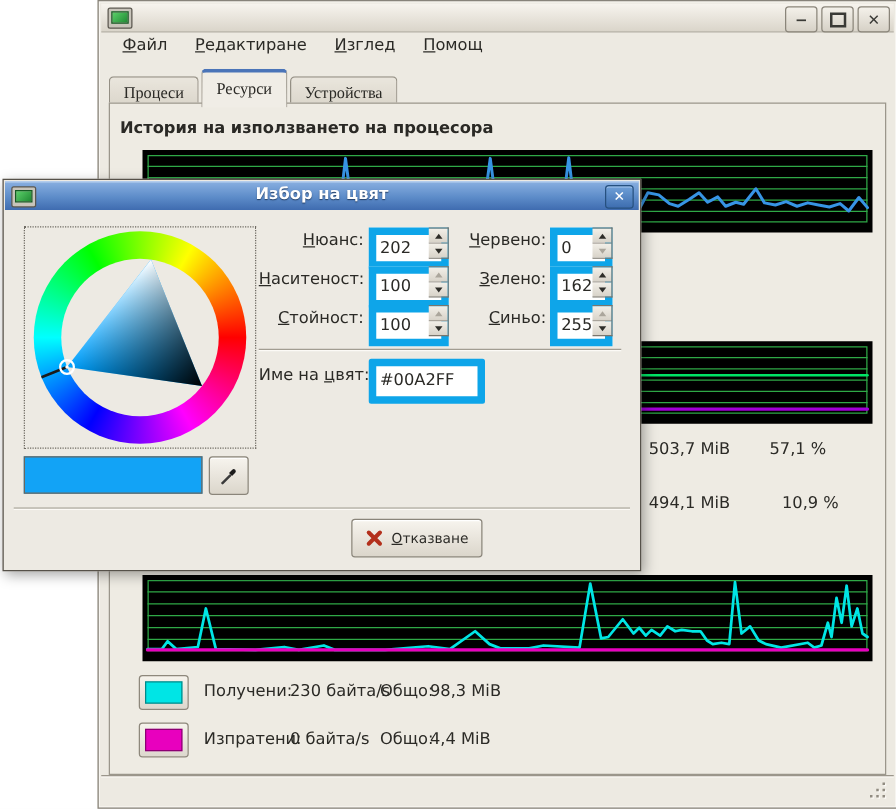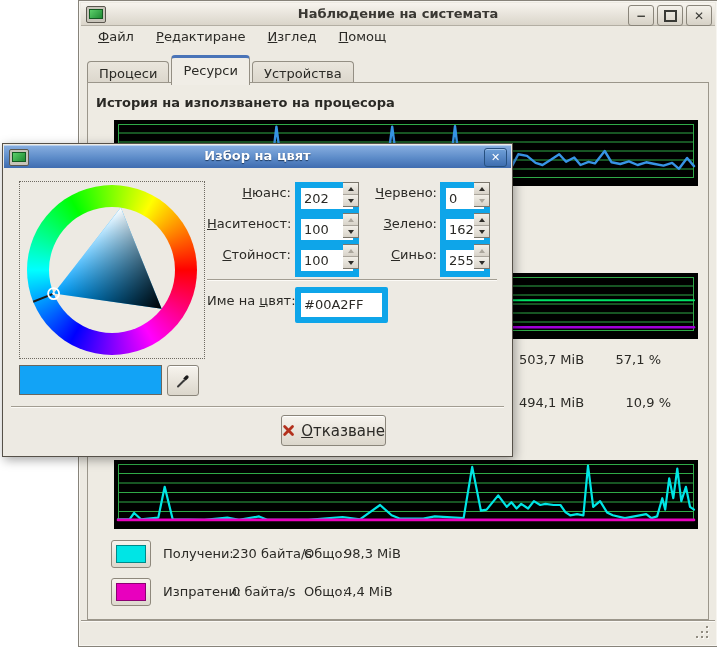--- a/index.html
+++ b/index.html
@@ -19,21 +19,21 @@
     background:linear-gradient(135deg,#5CD06A,#1F8A33);border:1px solid #145A22;}
   .winbtns{position:absolute;right:3px;top:2px;display:flex;gap:3px;}
   .winbtn{width:24px;height:19px;border:1px solid #8A857A;border-radius:3px;
     background:linear-gradient(#F4F1EA,#D6D1C6);display:flex;align-items:center;justify-content:center;
     font-size:12px;font-weight:bold;color:#3A3A36;line-height:1;}
   .maxbox{width:9px;height:8px;border:2px solid #3A3A36;}
 
   .menubar{position:absolute;left:2px;top:25px;right:2px;height:22px;padding-left:8px;}
   .menu-item{display:inline-block;padding:3px 9px;}
 
-  .tabs{position:absolute;left:8px;top:54px;height:28px;}
+  .tabs{position:absolute;left:8px;top:54px;height:28px;font-family:Liberation Serif, serif;}
   .tab{display:inline-block;position:relative;top:3px;padding:4px 11px 5px;margin-right:2px;
     border:1px solid #948F84;border-bottom:none;border-radius:4px 4px 0 0;
     background:linear-gradient(#EAE6DD,#D9D4C9);}
   .tab.active{top:0;padding:5px 11px 7px;background:#F0EDE6;
     border-top:3px solid #4A74B8;z-index:3;}
   .content-panel{position:absolute;left:8px;top:81px;width:620px;height:536px;
     border:1px solid #9B968B;background:#EEEBE3;}
 
   .section-title{position:absolute;left:17px;top:94px;font-weight:bold;color:#2A2925;}
   .chart{position:absolute;background:#000;}
@@ -87,35 +87,34 @@
     display:flex;flex-direction:column;}
   .spin .sb{flex:1;background:linear-gradient(#F2EFE8,#D8D3C9);display:flex;align-items:center;justify-content:center;}
   .spin .sb+.sb{border-top:1px solid #A9A49B;}
   .arr-up{width:0;height:0;border-left:3px solid transparent;border-right:3px solid transparent;border-bottom:4px solid #2E2D29;}
   .arr-dn{width:0;height:0;border-left:3px solid transparent;border-right:3px solid transparent;border-top:4px solid #2E2D29;}
   .dis .arr-up{border-bottom-color:#ABA69C;}
   .dis .arr-dn{border-top-color:#ABA69C;}
 
   .hsep{position:absolute;height:0;border-top:1px solid #A29D92;border-bottom:1px solid #FCFAF6;}
 
-  .dlg-btn{position:absolute;font-size:15px;}
+  .dlg-btn{position:absolute;font-size:11px;}
   #btn-cancel{left:278px;top:271px;width:103px;height:29px;}
   #btn-ok{left:391px;top:268px;width:107px;height:32px;border:1px solid #3E3931;
     box-shadow:inset 0 0 0 1px #FFFFFF, inset 0 2px 0 #FFFFFF;}
 </style>
 </head>
 <body>
 
 <div id="main-window">
 
   <div class="titlebar-main">
     <div class="win-icon">
         <div class="scr"></div>
       </div>
-    <div class="wtitle">Наблюдение на системата</div>
     <div class="winbtns">
       <div class="winbtn">
           <span>−</span>
         </div>
       <div class="winbtn">
           <span class="maxbox"></span>
         </div>
       <div class="winbtn">
           <span>✕</span>
         </div>

